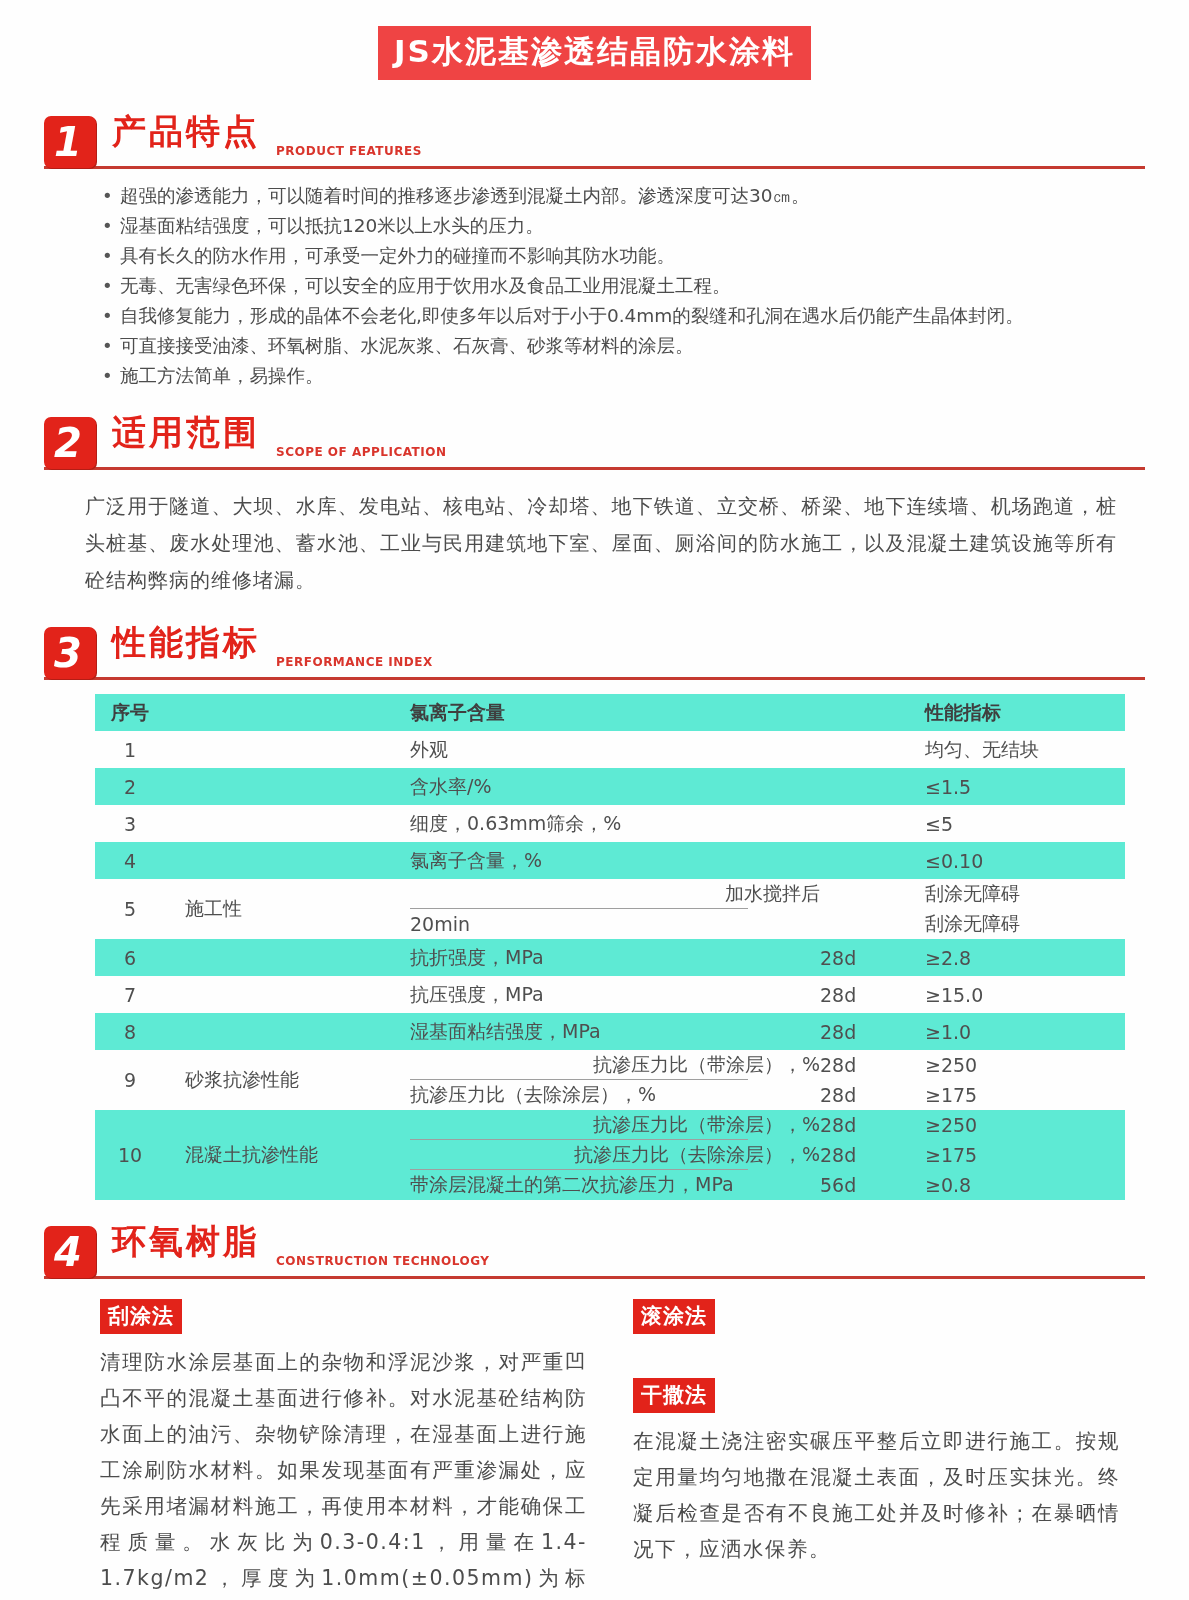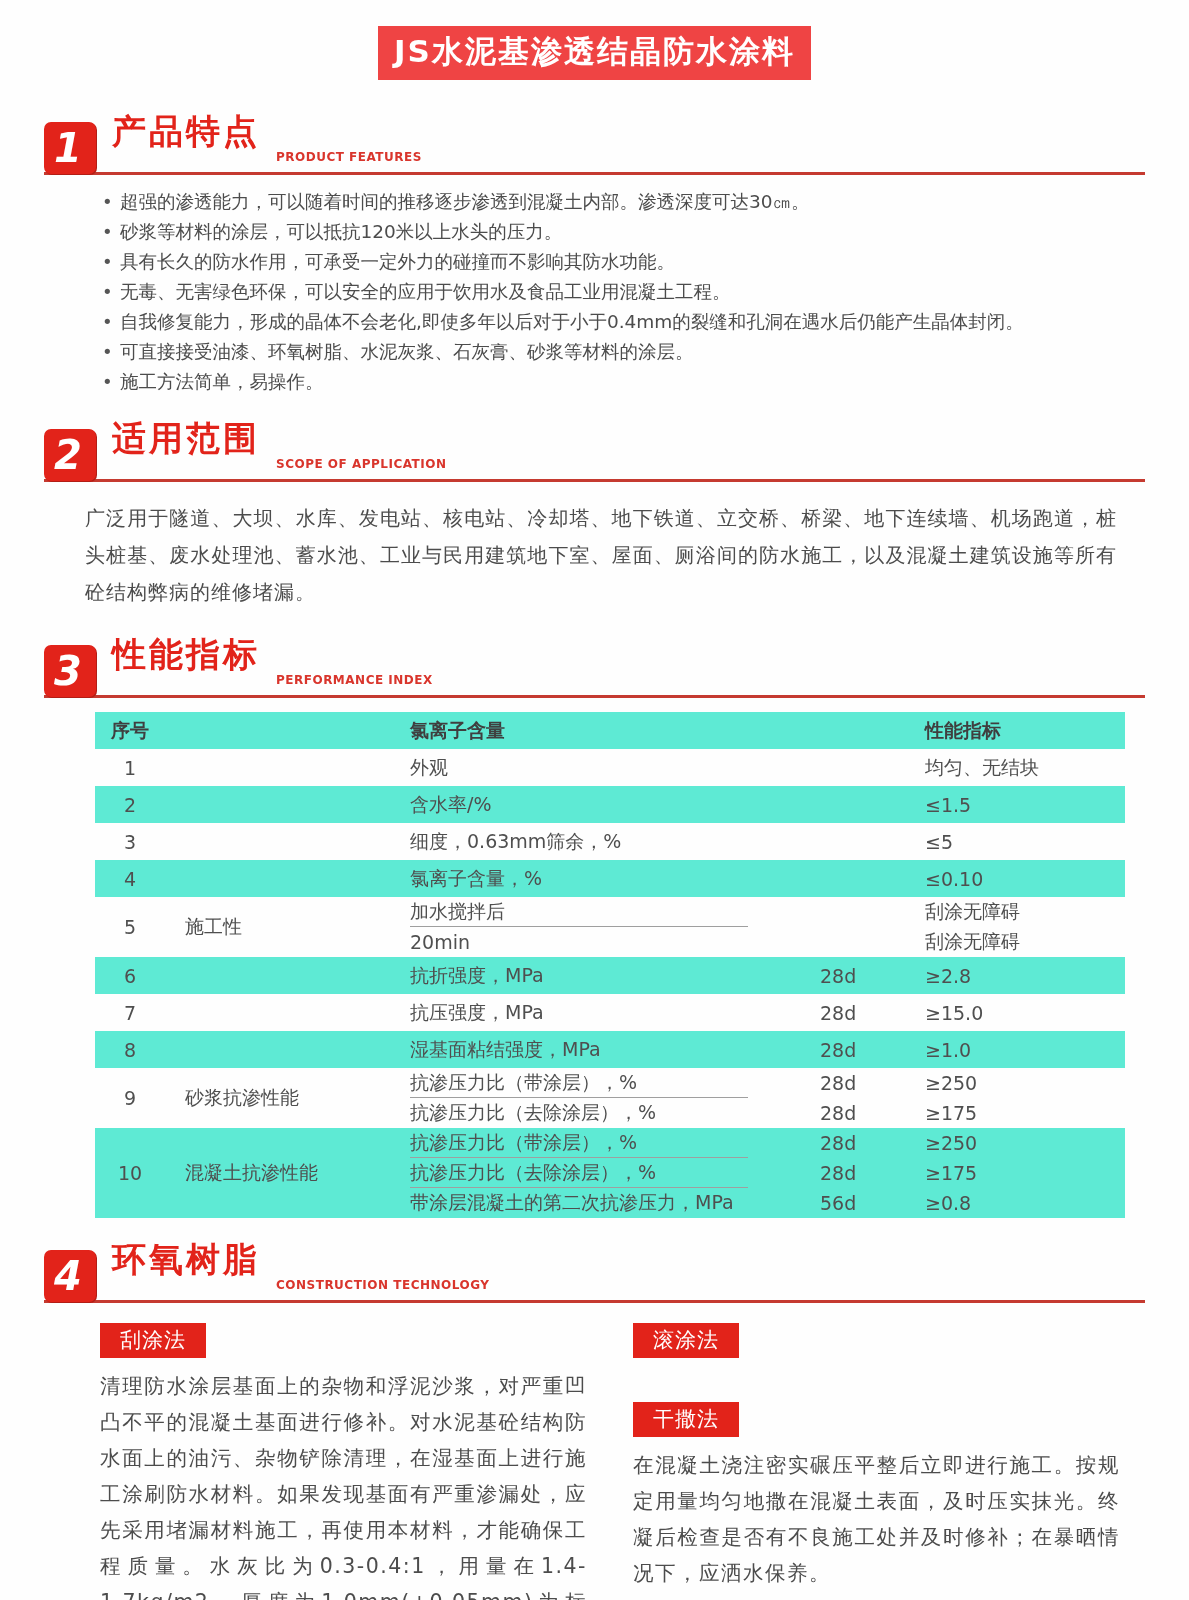--- a/index.html
+++ b/index.html
@@ -27,21 +27,21 @@
   }
   .sec-num{
     width:52px;height:52px;background:#e2231a;border-radius:7px;
     color:#fff;font-size:40px;font-weight:bold;font-style:italic;
     display:flex;align-items:center;justify-content:center;
     margin-bottom:-2px;box-shadow:1px 1px 0 #b31d15;
     flex:0 0 auto;padding-right:4px;box-sizing:border-box;
   }
   .sec-title{
     color:#e2231a;font-size:34px;font-weight:bold;letter-spacing:3px;
-    line-height:1;padding-bottom:24px;
+    line-height:1;padding-bottom:18px;
   }
   .sec-sub{
     color:#d9352c;font-size:12px;font-weight:bold;letter-spacing:0.5px;
     padding-bottom:8px;
   }
 
   
   .sec-features{margin-top:34px;}
   ul.features{list-style:none;margin:12px 0 0 56px;padding:0;}
   ul.features li{
@@ -68,33 +68,33 @@
   table.perf td{padding:0;vertical-align:middle;}
   .c-no{width:70px;text-align:center;}
   .c-cat{width:225px;text-align:left;padding-left:20px !important;}
   .c-item{width:410px;text-align:left;}
   .c-age{width:105px;text-align:left;}
   .c-val{width:200px;text-align:left;}
   tr.head td{font-weight:bold;color:#3f3f3f;height:37px;}
   tr.r td{height:37px;}
   tr.s td{height:30px;}
   tr.shaded td{background:#5eead4;}
-  td.divided{position:relative;}
+  td.divided{position:relative;text-align:right;}
   td.divided::after{
     content:"";position:absolute;left:0;right:72px;bottom:0;
     border-bottom:1px solid #9f9f9f;
   }
 
   
   .sec-construction{margin-top:24px;}
   .methods{display:flex;margin:20px 0 0 56px;gap:46px;}
   .method-col{width:487px;}
   .badge{
     display:inline-block;background:#e2231a;color:#fff;font-size:21px;
-    font-weight:normal;padding:3px 20px 4px;letter-spacing:1px;
+    font-weight:bold;padding:3px 8px 4px;letter-spacing:1px;
   }
   .method-col p{
     margin:10px 0 0;font-size:20.5px;line-height:36px;text-align:justify;
     color:#4c4c4c;letter-spacing:1.5px;
   }
   .roll-gap{height:44px;}
 </style>
 </head>
 <body>
 
@@ -104,21 +104,21 @@
     <span>JS水泥基渗透结晶防水涂料</span>
   </div>
 
   <div class="sec-head sec-features">
     <div class="sec-num">1</div>
     <div class="sec-title">产品特点</div>
     <div class="sec-sub">PRODUCT FEATURES</div>
   </div>
   <ul class="features">
     <li>超强的渗透能力，可以随着时间的推移逐步渗透到混凝土内部。渗透深度可达30㎝。</li>
-    <li>砂浆等材料的涂层，可以抵抗120米以上水头的压力。</li>
+    <li>湿基面粘结强度，可以抵抗120米以上水头的压力。</li>
     <li>具有长久的防水作用，可承受一定外力的碰撞而不影响其防水功能。</li>
     <li>无毒、无害绿色环保，可以安全的应用于饮用水及食品工业用混凝土工程。</li>
     <li>自我修复能力，形成的晶体不会老化,即使多年以后对于小于0.4mm的裂缝和孔洞在遇水后仍能产生晶体封闭。</li>
     <li>可直接接受油漆、环氧树脂、水泥灰浆、石灰膏、砂浆等材料的涂层。</li>
     <li>施工方法简单，易操作。</li>
   </ul>
 
   <div class="sec-head sec-scope">
     <div class="sec-num">2</div>
     <div class="sec-title">适用范围</div>

